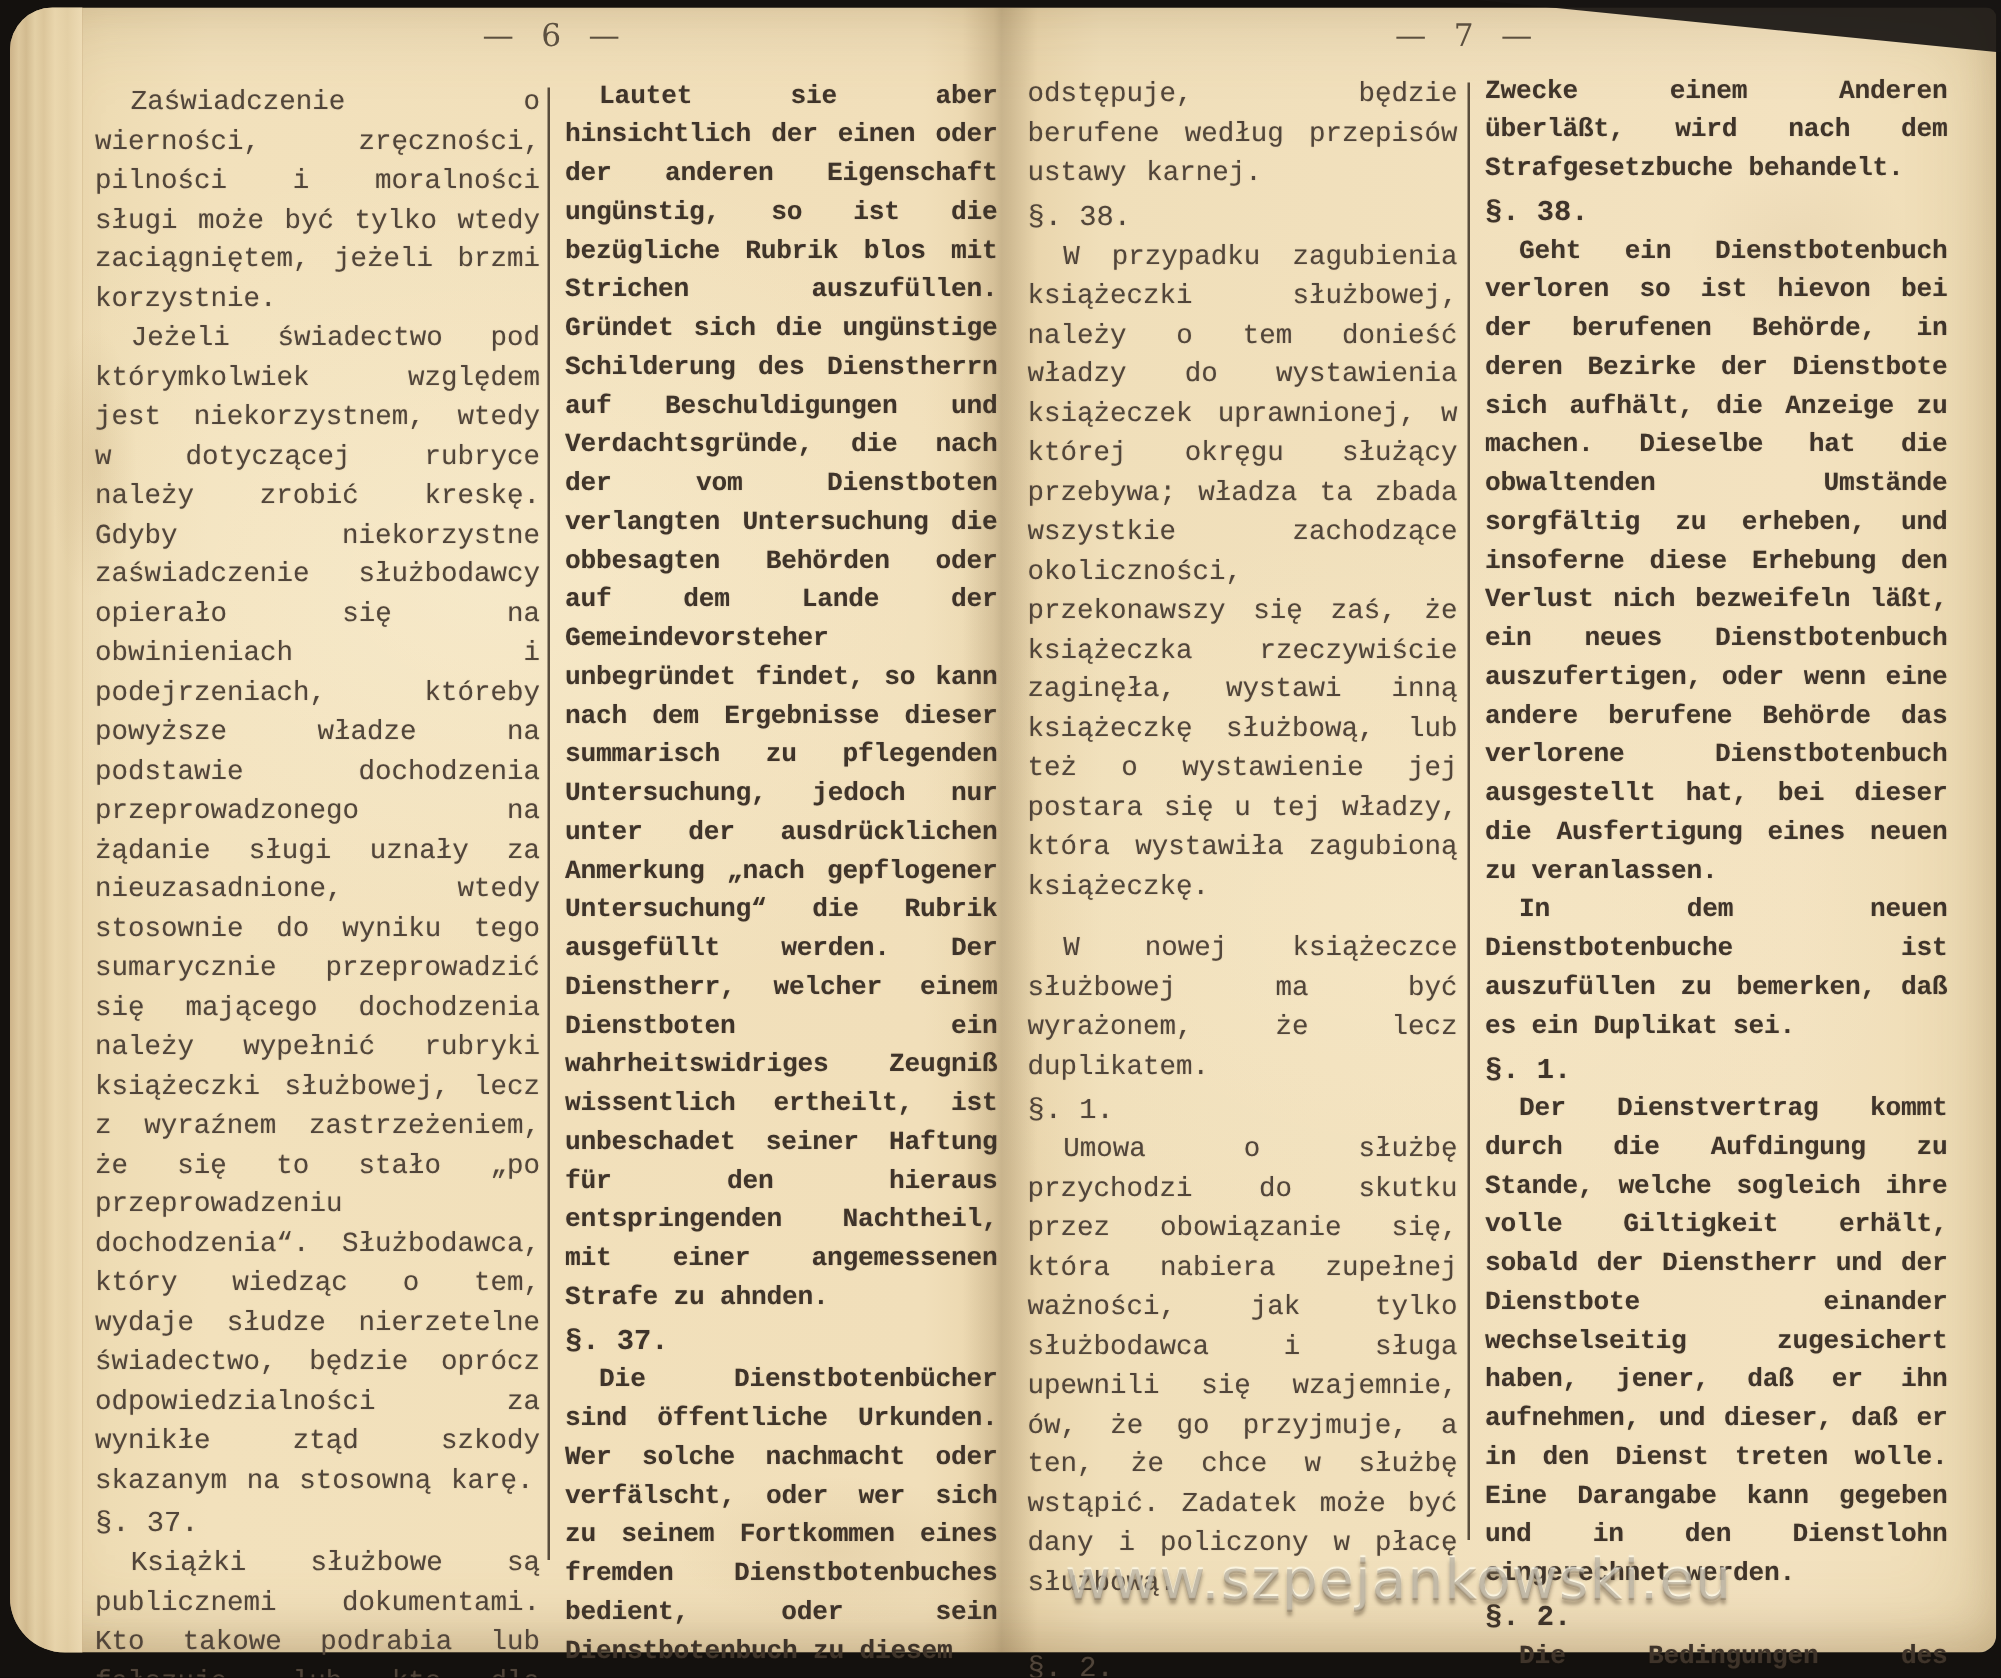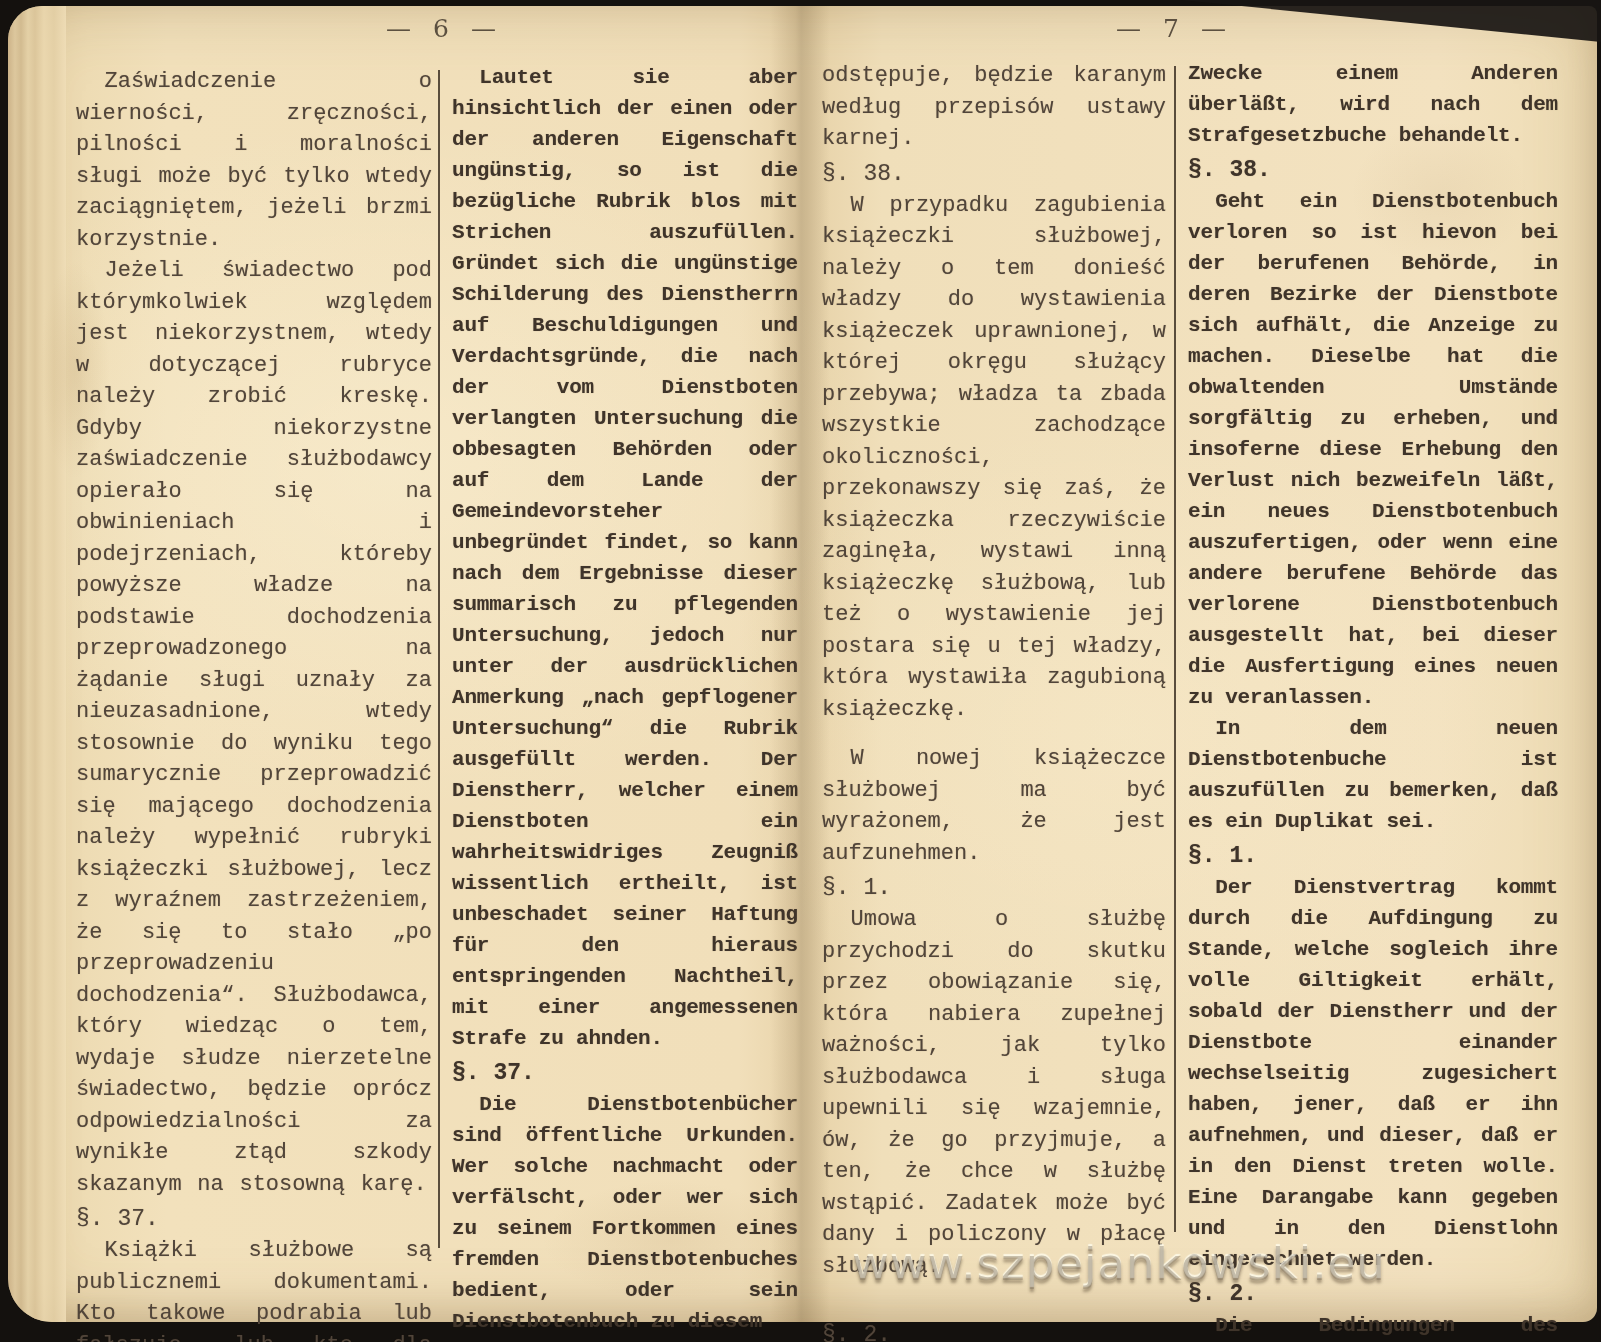--- a/index.html
+++ b/index.html
@@ -113,24 +113,24 @@
       <p class="para indent">Lautet sie aber hinsichtlich der einen oder der anderen Eigenschaft ungünstig, so ist die bezügliche Rubrik blos mit Strichen auszufüllen. Gründet sich die ungünstige Schilderung des Dienstherrn auf Beschuldigungen und Verdachtsgründe, die nach der vom Dienstboten verlangten Untersuchung die obbesagten Behörden oder auf dem Lande der Gemeindevorsteher unbegründet findet, so kann nach dem Ergebnisse dieser summarisch zu pflegenden Untersuchung, jedoch nur unter der ausdrücklichen Anmerkung „nach gepflogener Untersuchung“ die Rubrik ausgefüllt werden. Der Dienstherr, welcher einem Dienstboten ein wahrheitswidriges Zeugniß wissentlich ertheilt, ist unbeschadet seiner Haftung für den hieraus entspringenden Nachtheil, mit einer angemessenen Strafe zu ahnden.</p>
       <p class="heading">§. 37.</p>
       <p class="para indent">Die Dienstbotenbücher sind öffentliche Urkunden. Wer solche nachmacht oder verfälscht, oder wer sich zu seinem Fortkommen eines fremden Dienstbotenbuches bedient, oder sein Dienstbotenbuch zu diesem</p>
     </div>
   </div>
 
   <div class="page">
     <div class="page-number" id="hdr7">— 7 —</div>
 
     <div class="col pl" id="col-p7-pl">
-      <p class="para">odstępuje, będzie karanym według przepisów ustawy karnej.</p>
+      <p class="para">odstępuje, będzie berufene według przepisów ustawy karnej.</p>
       <p class="heading">§. 38.</p>
       <p class="para indent">W przypadku zagubienia książeczki służbowej, należy o tem donieść władzy do wystawienia książeczek uprawnionej, w której okręgu służący przebywa; władza ta zbada wszystkie zachodzące okoliczności, przekonawszy się zaś, że książeczka rzeczywiście zaginęła, wystawi inną książeczkę służbową, lub też o wystawienie jej postara się u tej władzy, która wystawiła zagubioną książeczkę.</p>
-      <p class="para indent gap-sm">W nowej książeczce służbowej ma być wyrażonem, że jest aufzunehmen.</p>
+      <p class="para indent gap-sm">W nowej książeczce służbowej ma być wyrażonem, że lecz duplikatem.</p>
       <p class="heading">§. 1.</p>
       <p class="para indent">Umowa o służbę przychodzi do skutku przez obowiązanie się, która nabiera zupełnej ważności, jak tylko służbodawca i sługa upewnili się wzajemnie, ów, że go przyjmuje, a ten, że chce w służbę wstąpić. Zadatek może być dany i policzony w płacę służbową.</p>
       <p class="heading gap-md">§. 2.</p>
       <p class="para indent">Warunki umowy o służbę zależą od wolnego układu stron obydwóch.</p>
     </div>
 
     <div class="divider" id="div-p7"></div>
 
     <div class="col de" id="col-p7-de">
       <p class="para">Zwecke einem Anderen überläßt, wird nach dem Strafgesetzbuche behandelt.</p>

